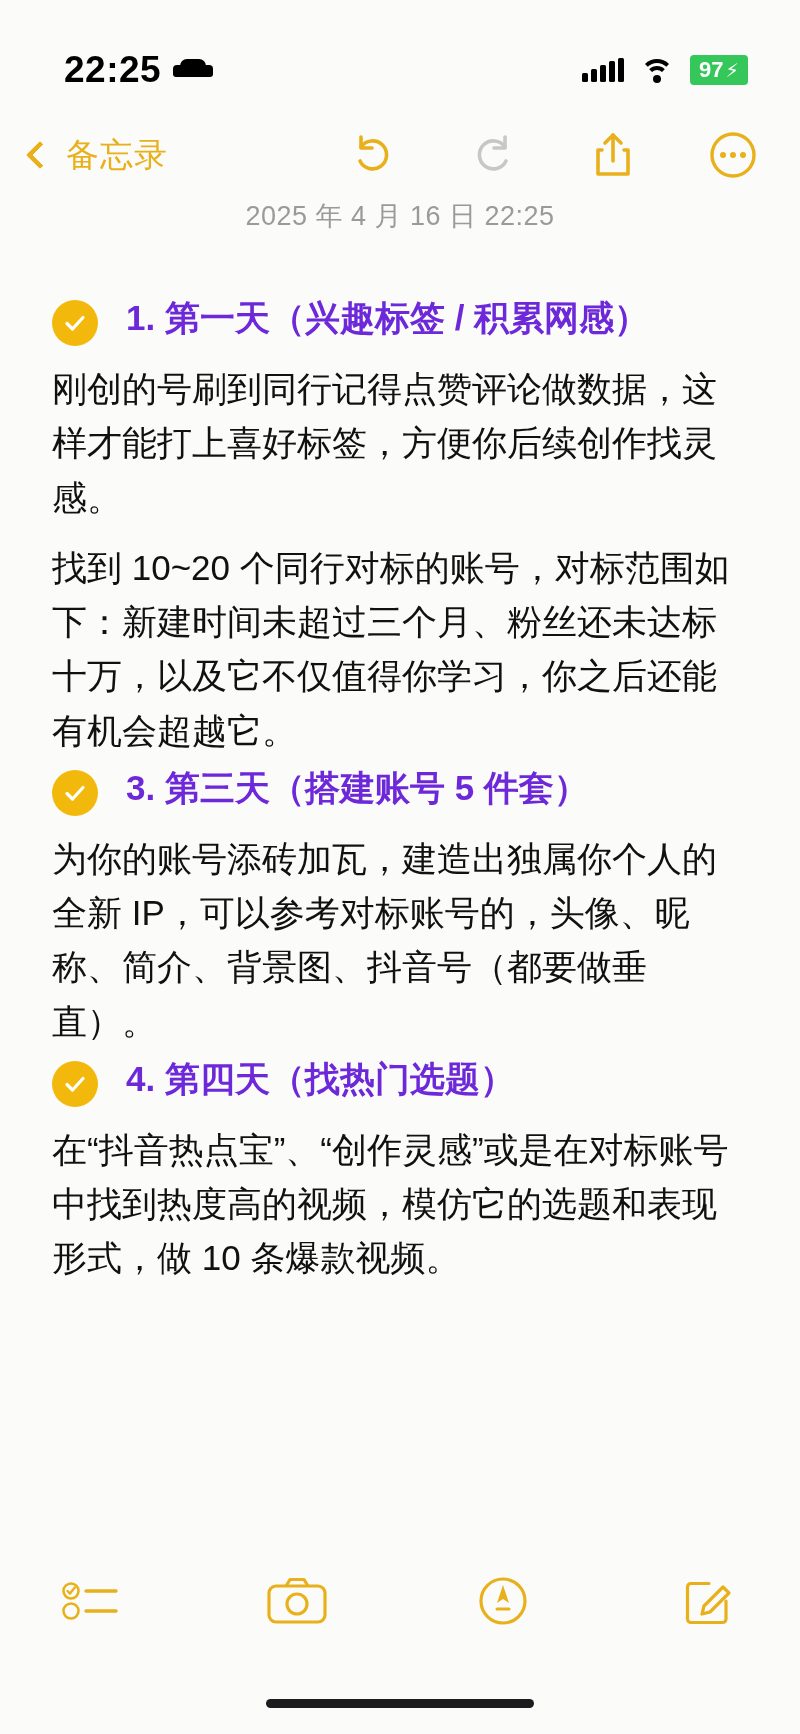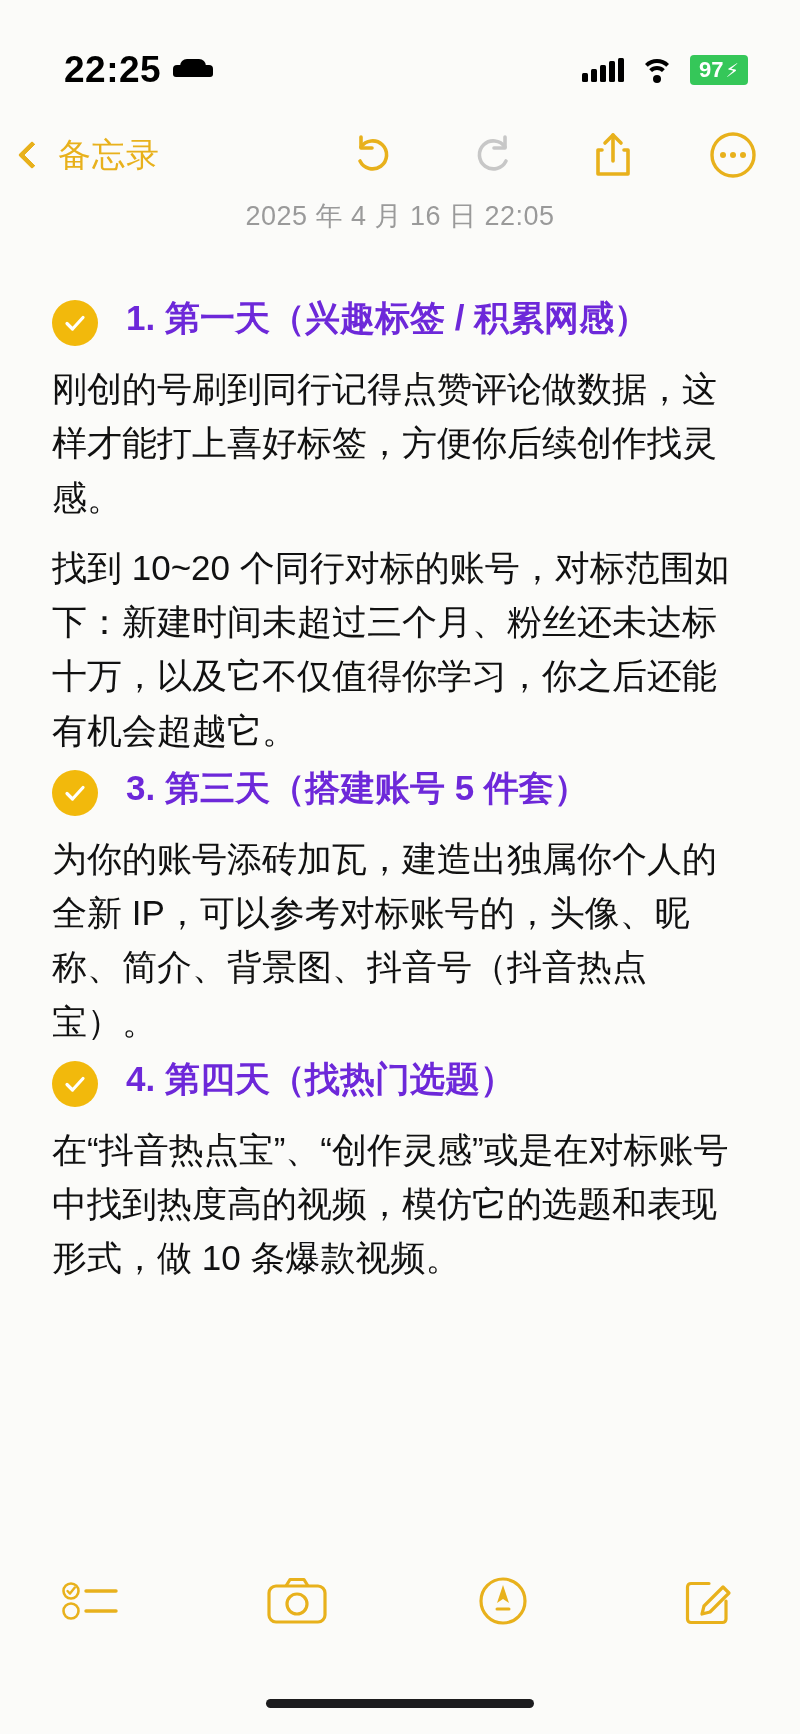--- a/index.html
+++ b/index.html
@@ -132,21 +132,21 @@
   }
 
   
   .nav-bar {
     position: absolute;
     top: 112px; left: 0;
     width: 800px;
     height: 86px;
     display: flex;
     align-items: center;
-    padding: 0 40px 0 14px;
+    padding: 0 40px 0 22px;
     background: #fbfbf9;
   }
   .back-btn {
     display: flex;
     align-items: center;
     gap: 6px;
     color: #e8b11c;
     cursor: pointer;
   }
   .back-chevron {
@@ -331,21 +331,21 @@
           <svg width="52" height="52" viewBox="0 0 52 52">
             <circle cx="26" cy="26" r="21" fill="none" stroke="#e8b11c" stroke-width="3.4"></circle>
             <circle cx="16" cy="26" r="3" fill="#e8b11c"></circle>
             <circle cx="26" cy="26" r="3" fill="#e8b11c"></circle>
             <circle cx="36" cy="26" r="3" fill="#e8b11c"></circle>
           </svg>
         </div>
       </div>
     </div>
 
-    <div class="note-date">2025 年 4 月 16 日 22:05</div>
+    <div class="note-date">2025 年 4 月 16 日 22:25</div>
 
     <div class="note-content">
 
       <div class="check-row">
         <span class="check-circle">
           <svg width="26" height="26" viewBox="0 0 26 26">
             <path d="M5 13.5 L10.5 19 L21 7.5" fill="none" stroke="#ffffff" stroke-width="3.2" stroke-linecap="round" stroke-linejoin="round"></path>
           </svg>
         </span>
         <span class="check-text">1. 第一天（兴趣标签 / 积累网感）</span>
@@ -355,21 +355,21 @@
       <div class="para">找到 10~20 个同行对标的账号，对标范围如下：新建时间未超过三个月、粉丝还未达标十万，以及它不仅值得你学习，你之后还能有机会超越它。</div>
 
       <div class="check-row">
         <span class="check-circle">
           <svg width="26" height="26" viewBox="0 0 26 26">
             <path d="M5 13.5 L10.5 19 L21 7.5" fill="none" stroke="#ffffff" stroke-width="3.2" stroke-linecap="round" stroke-linejoin="round"></path>
           </svg>
         </span>
         <span class="check-text">3. 第三天（搭建账号 5 件套）</span>
       </div>
-      <div class="para">为你的账号添砖加瓦，建造出独属你个人的全新 IP，可以参考对标账号的，头像、昵称、简介、背景图、抖音号（抖音热点宝）。</div>
+      <div class="para">为你的账号添砖加瓦，建造出独属你个人的全新 IP，可以参考对标账号的，头像、昵称、简介、背景图、抖音号（都要做垂直）。</div>
 
       <div class="check-row">
         <span class="check-circle">
           <svg width="26" height="26" viewBox="0 0 26 26">
             <path d="M5 13.5 L10.5 19 L21 7.5" fill="none" stroke="#ffffff" stroke-width="3.2" stroke-linecap="round" stroke-linejoin="round"></path>
           </svg>
         </span>
         <span class="check-text">4. 第四天（找热门选题）</span>
       </div>
       <div class="para">在“抖音热点宝”、“创作灵感”或是在对标账号中找到热度高的视频，模仿它的选题和表现形式，做 10 条爆款视频。</div>

